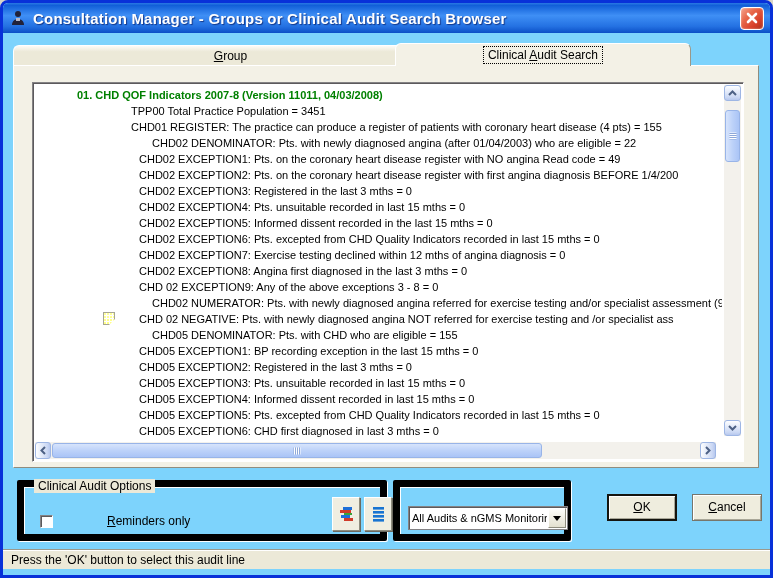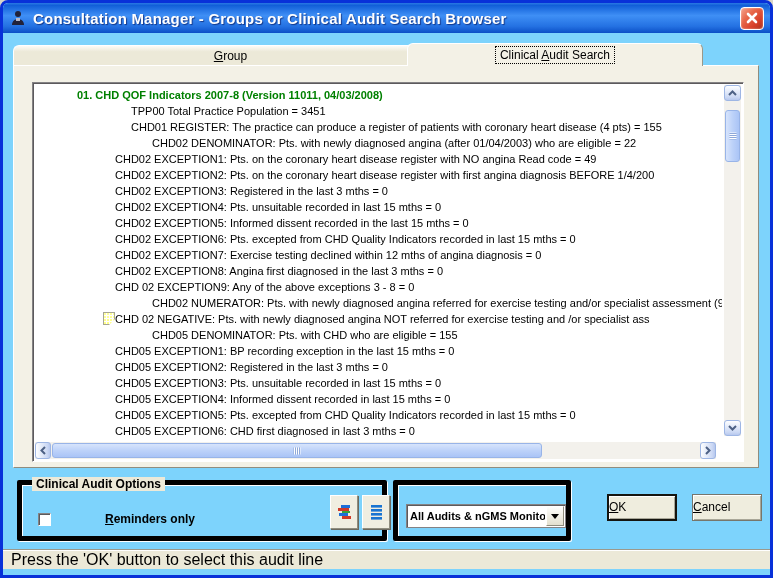--- a/index.html
+++ b/index.html
@@ -40,21 +40,21 @@
     position:absolute;
     background:linear-gradient(180deg,#FCFBF6,#ECE9D8 30%);
     border:1px solid #9A9889;border-bottom:none;
     border-top-color:#fff;border-left-color:#fff;
     border-radius:6px 6px 0 0;
     font-size:12px;color:#000;text-align:center;
     display:flex;align-items:center;justify-content:center;
     cursor:pointer;
   }
   .tab.inactive{left:10px;top:42px;width:435px;height:20px;z-index:1;}
-  .tab.active{left:404px;top:40px;width:296px;height:23px;z-index:3;background:#F3F1E6;}
+  .tab.active{left:392px;top:40px;width:296px;height:23px;z-index:3;background:#F3F1E6;}
   .tab .tab-label{padding:1px 4px;}
   .tab.active .tab-label{outline:1px dotted #000;}
 
   
   .tab-page{
     position:absolute;left:10px;top:62px;width:746px;height:403px;
     background:#F3F1E6;
     border:1px solid;border-color:#FFFFFF #8F8D7F #8F8D7F #FFFFFF;
     z-index:2;
   }
@@ -71,21 +71,21 @@
     overflow:hidden;
   }
   .row{
     position:relative;height:16px;line-height:16px;
     font-size:11px;color:#000;white-space:nowrap;overflow:hidden;
   }
   .row.header{color:#008000;font-weight:bold;}
   .ind0{padding-left:42px;}
   .ind1{padding-left:96px;}
   .ind2{padding-left:117px;}
-  .ind3{padding-left:80px;}
+  .ind3{padding-left:104px;}
   .note-icon{
     position:absolute;left:68px;top:1px;width:12px;height:13px;
     border:1px solid #A6A695;
     background-image:
       repeating-linear-gradient(0deg,transparent 0 2px,#fff 2px 3px),
       repeating-linear-gradient(90deg,transparent 0 2px,#fff 2px 3px),
       linear-gradient(#FFFF9E,#FFFF86);
   }
   .note-icon:after{
     content:"";position:absolute;right:-1px;bottom:-1px;
@@ -116,23 +116,22 @@
     background:linear-gradient(180deg,#D7E4FC,#BDD2F9 50%,#AAC4F6);
     border:1px solid #98B4E8;border-radius:3px;cursor:pointer;
   }
   .grip-v{position:absolute;left:50%;top:50%;transform:translate(-50%,-50%);width:7px;height:7px;
     background:repeating-linear-gradient(0deg,#8FA8D8 0 1px,#fff 1px 2px);}
   .grip-h{position:absolute;left:50%;top:50%;transform:translate(-50%,-50%);width:7px;height:7px;
     background:repeating-linear-gradient(90deg,#8FA8D8 0 1px,#fff 1px 2px);}
 
   
   .groupbox{
-    position:absolute;border:5px solid #000000;border-radius:2px;
+    position:absolute;border:7px solid #000000;border-radius:2px;
     box-shadow:1px 1px 0 #fff, inset 1px 1px 0 #fff;
-    font-weight:bold;
   }
   .gb-options{left:14px;top:477px;width:370px;height:61px;}
   .gb-filter{left:390px;top:477px;width:178px;height:61px;}
   .gb-label{
     position:absolute;left:10px;top:-8px;background:#ECE9D8;
     padding:0 4px;font-size:12px;color:#000;
   }
   .checkbox-row{position:absolute;left:16px;top:27px;display:flex;align-items:center;cursor:pointer;gap:47px;}
   .checkbox{
     width:13px;height:13px;background:#fff;
@@ -164,34 +163,34 @@
     border:1px solid #8F8D7F;border-top-color:#fff;border-left-color:#fff;
     display:flex;align-items:center;justify-content:center;
   }
   .combo-arrow{width:0;height:0;border-left:4px solid transparent;border-right:4px solid transparent;border-top:5px solid #000;}
 
   .push-btn{
     position:absolute;top:491px;width:70px;height:27px;
     background:#EFEDDE;
     border:1px solid #77766B;
     box-shadow:inset 1px 1px 0 #fff, inset -1px -1px 0 #A9A798;
-    font-size:12px;color:#000;line-height:25px;cursor:pointer;
+    font-size:12px;color:#000;text-align:center;line-height:25px;cursor:pointer;
   }
   .push-btn.default{border:2px solid #15150F;line-height:23px;}
   .btn-ok{left:604px;}
   .btn-cancel{left:689px;}
 
   
   .statusbar{
     position:absolute;left:0;right:0;top:546px;height:20px;
     background:#ECE9D8;
     border-top:1px solid #9B998C;
     box-shadow:inset 0 1px 0 #fff;
     display:flex;align-items:center;padding-left:8px;
-    font-size:16px;color:#000;
+    font-size:12px;color:#000;
   }
 
   u{text-decoration:underline;}
   svg{display:block;}
 </style>
 </head>
 <body>
 
 <div class="window">
 

